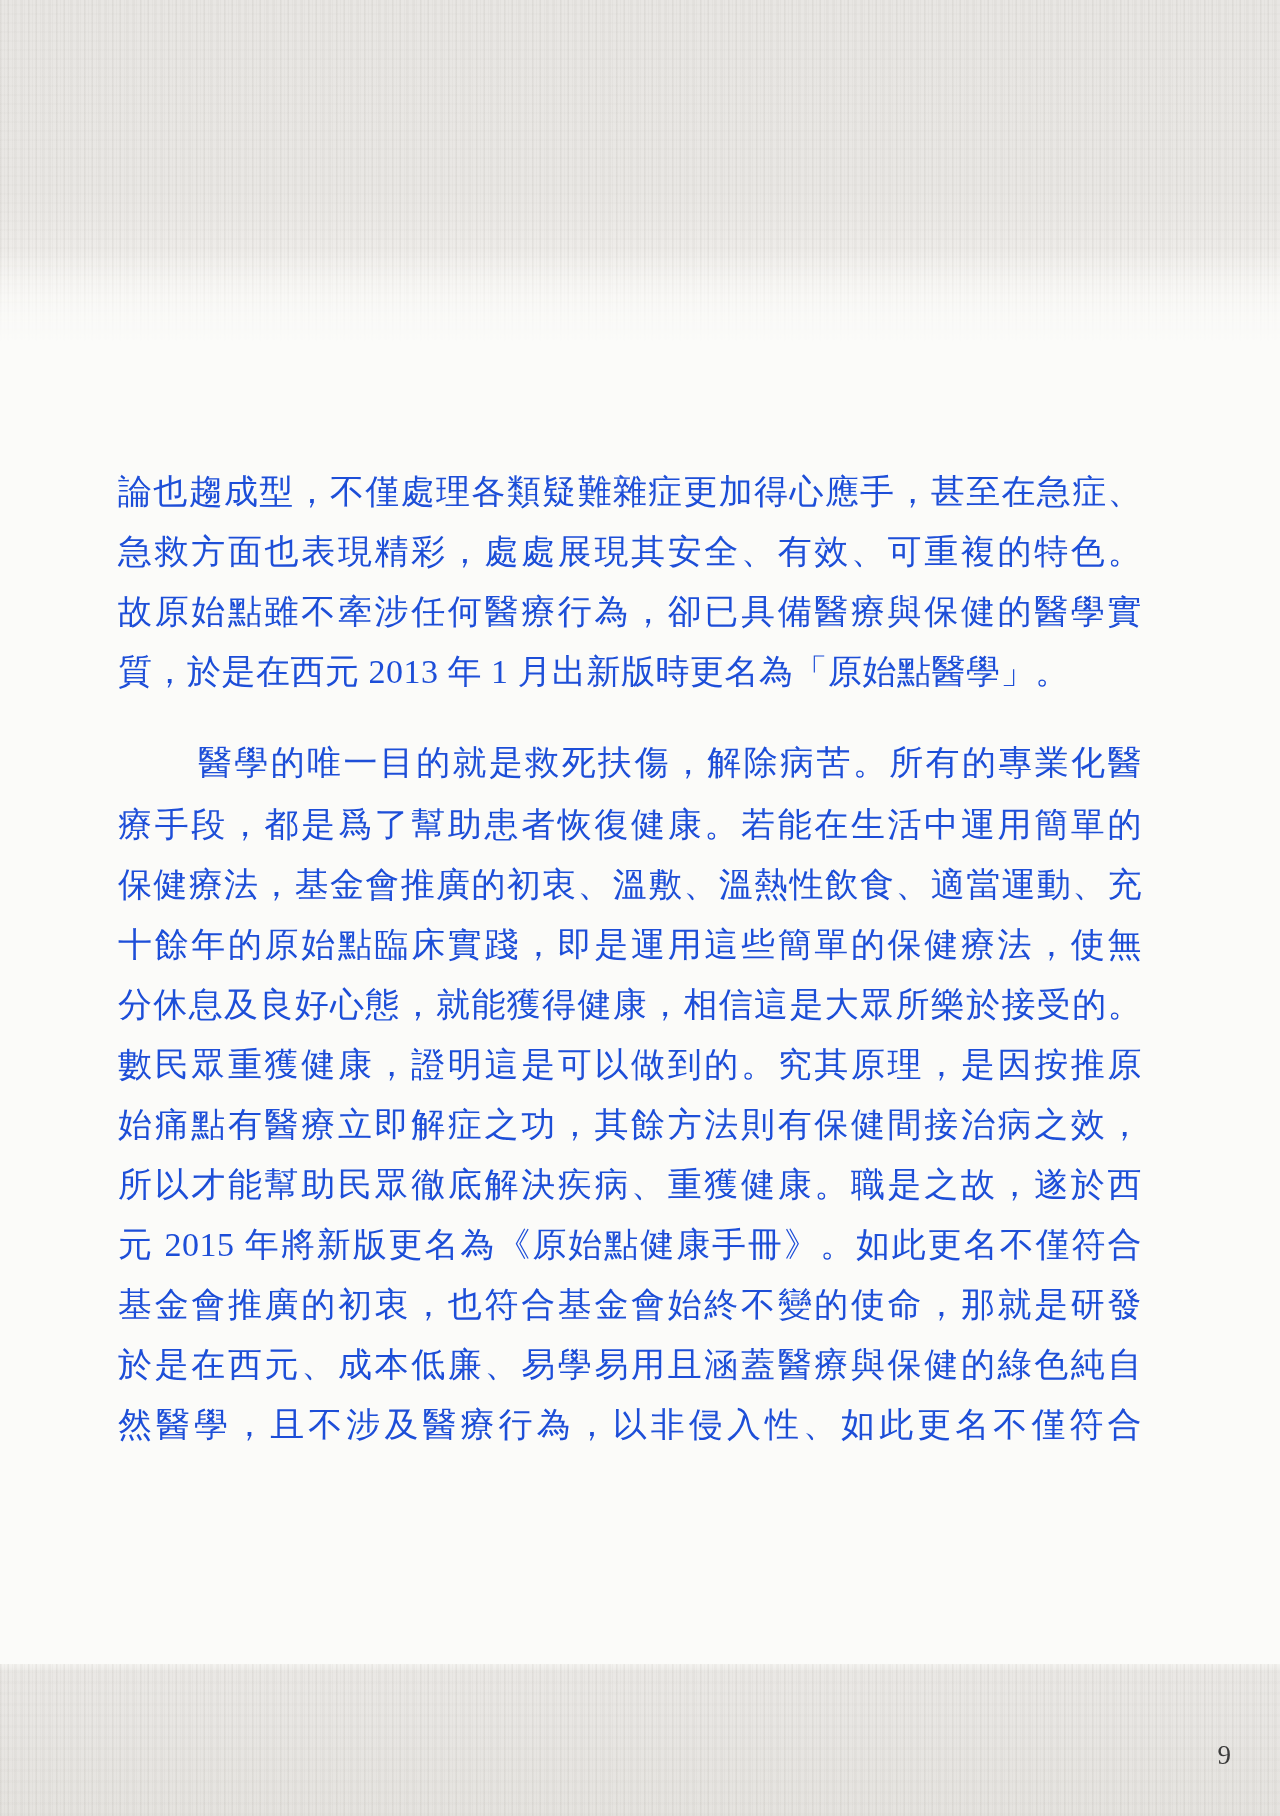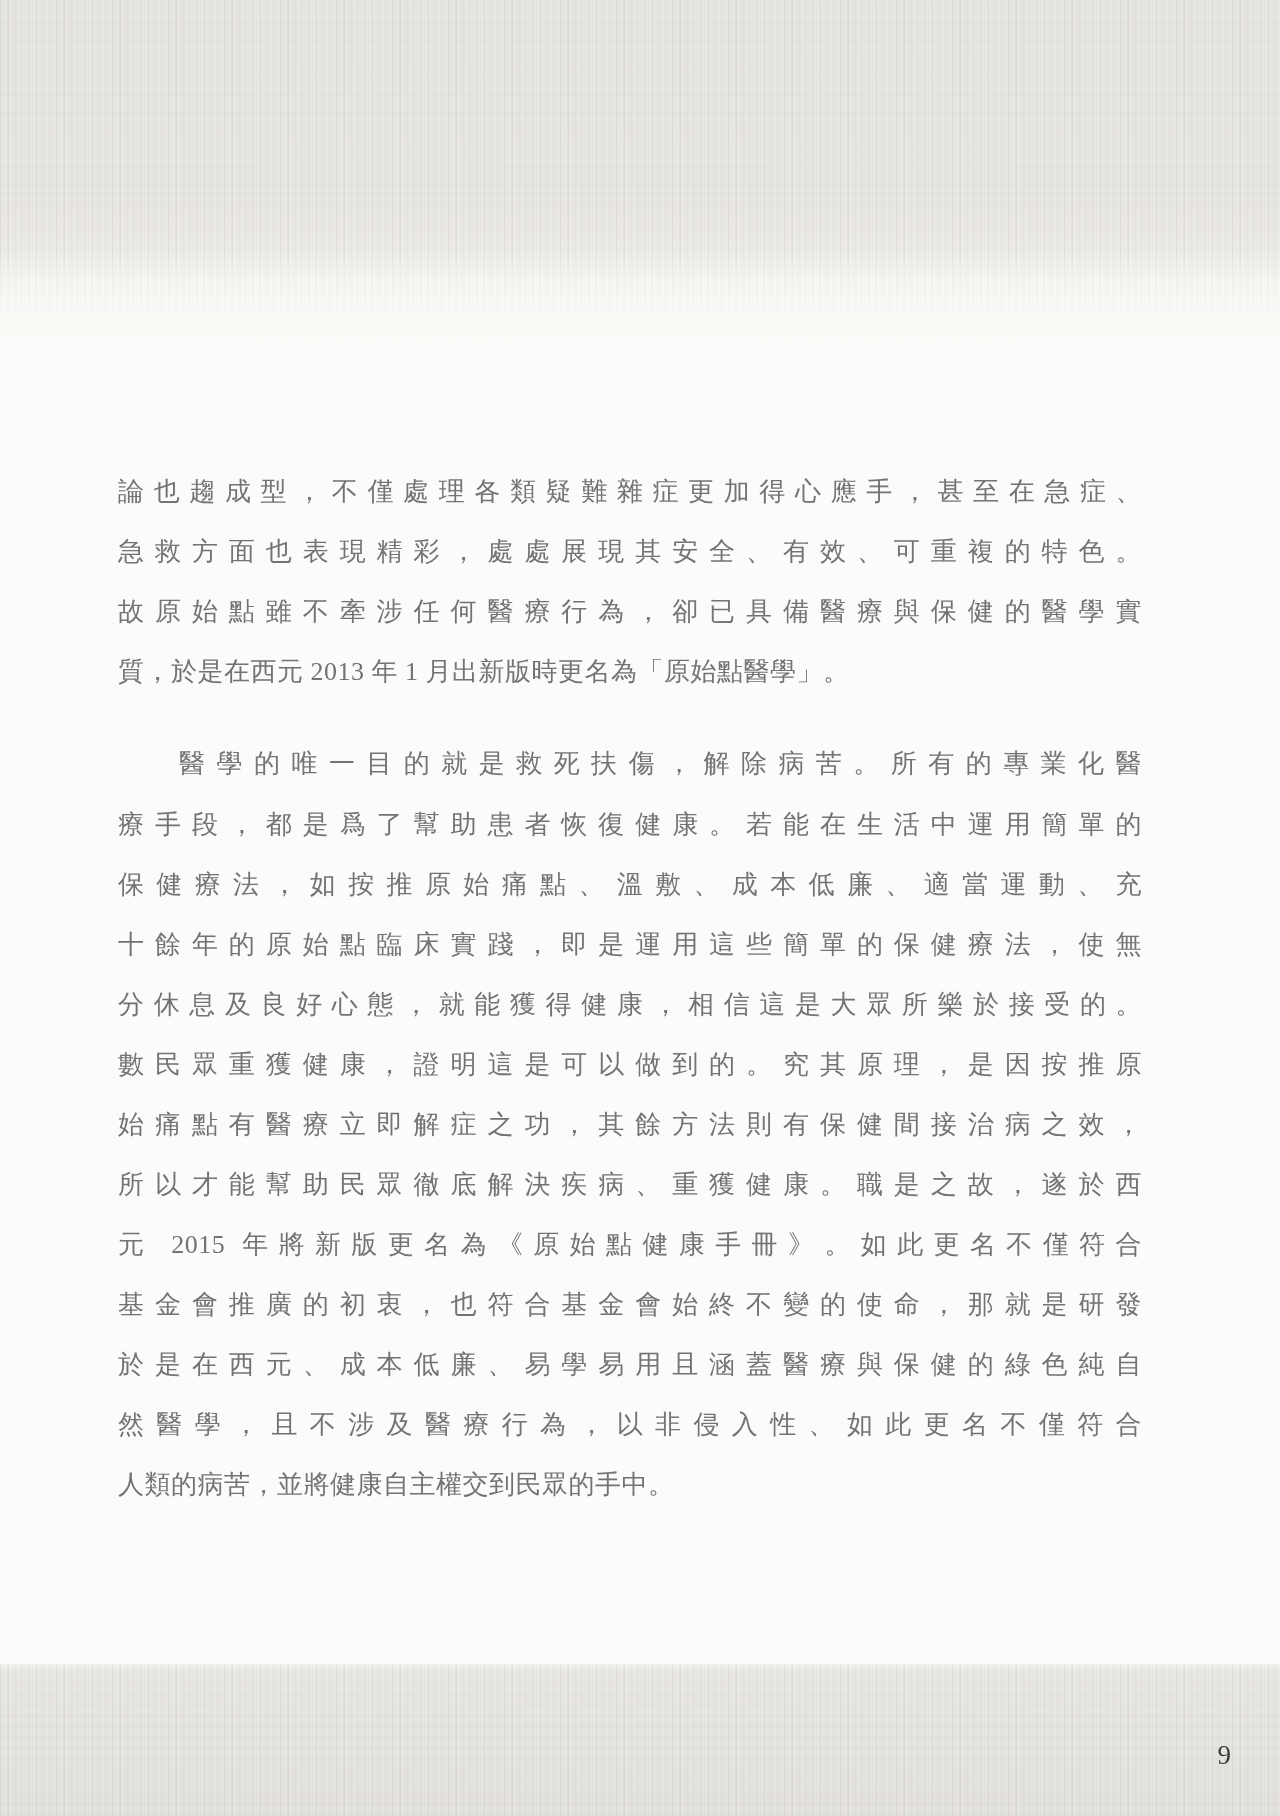--- a/index.html
+++ b/index.html
@@ -47,23 +47,23 @@
     font-size: 27px;
     line-height: 34px;
     color: #3b3b3b;
   }
 
   .text-block {
     position: absolute;
     left: 118px;
     top: 462px;
     width: 1024px;
-    font-size: 26px;
+    font-size: 34px;
     line-height: 60px;
-    color: #737373;
+    color: #1d4ed8;
     letter-spacing: 0.5px;
   }
 
   .para { margin: 0; }
   .para + .para { margin-top: 33px; }
 
   .line {
     text-align: justify;
     text-align-last: justify;
     text-justify: inter-character;
@@ -88,31 +88,30 @@
     <div class="para">
       <div class="line">論也趨成型，不僅處理各類疑難雜症更加得心應手，甚至在急症、</div>
       <div class="line">急救方面也表現精彩，處處展現其安全、有效、可重複的特色。</div>
       <div class="line">故原始點雖不牽涉任何醫療行為，卻已具備醫療與保健的醫學實</div>
       <div class="line para-last">質，於是在西元 2013 年 1 月出新版時更名為「原始點醫學」。</div>
     </div>
 
     <div class="para">
       <div class="line indent-first">醫學的唯一目的就是救死扶傷，解除病苦。所有的專業化醫</div>
       <div class="line">療手段，都是爲了幫助患者恢復健康。若能在生活中運用簡單的</div>
-      <div class="line">保健療法，如按推原始痛點、溫敷、成本低廉、適當運動、充</div>
+      <div class="line">保健療法，基金會推廣的初衷、溫敷、溫熱性飲食、適當運動、充</div>
       <div class="line">十餘年的原始點臨床實踐，即是運用這些簡單的保健療法，使無</div>
       <div class="line">分休息及良好心態，就能獲得健康，相信這是大眾所樂於接受的。</div>
       <div class="line">數民眾重獲健康，證明這是可以做到的。究其原理，是因按推原</div>
       <div class="line">始痛點有醫療立即解症之功，其餘方法則有保健間接治病之效，</div>
       <div class="line">所以才能幫助民眾徹底解決疾病、重獲健康。職是之故，遂於西</div>
       <div class="line">元 2015 年將新版更名為《原始點健康手冊》。如此更名不僅符合</div>
       <div class="line">基金會推廣的初衷，也符合基金會始終不變的使命，那就是研發</div>
       <div class="line">於是在西元、成本低廉、易學易用且涵蓋醫療與保健的綠色純自</div>
       <div class="line">然醫學，且不涉及醫療行為，以非侵入性、如此更名不僅符合</div>
-      <div class="line para-last">人類的病苦，並將健康自主權交到民眾的手中。</div>
     </div>
 
   </div>
 
   <div class="band-bottom">
     <div class="page-number">9</div>
   </div>
 
 </div>
 

